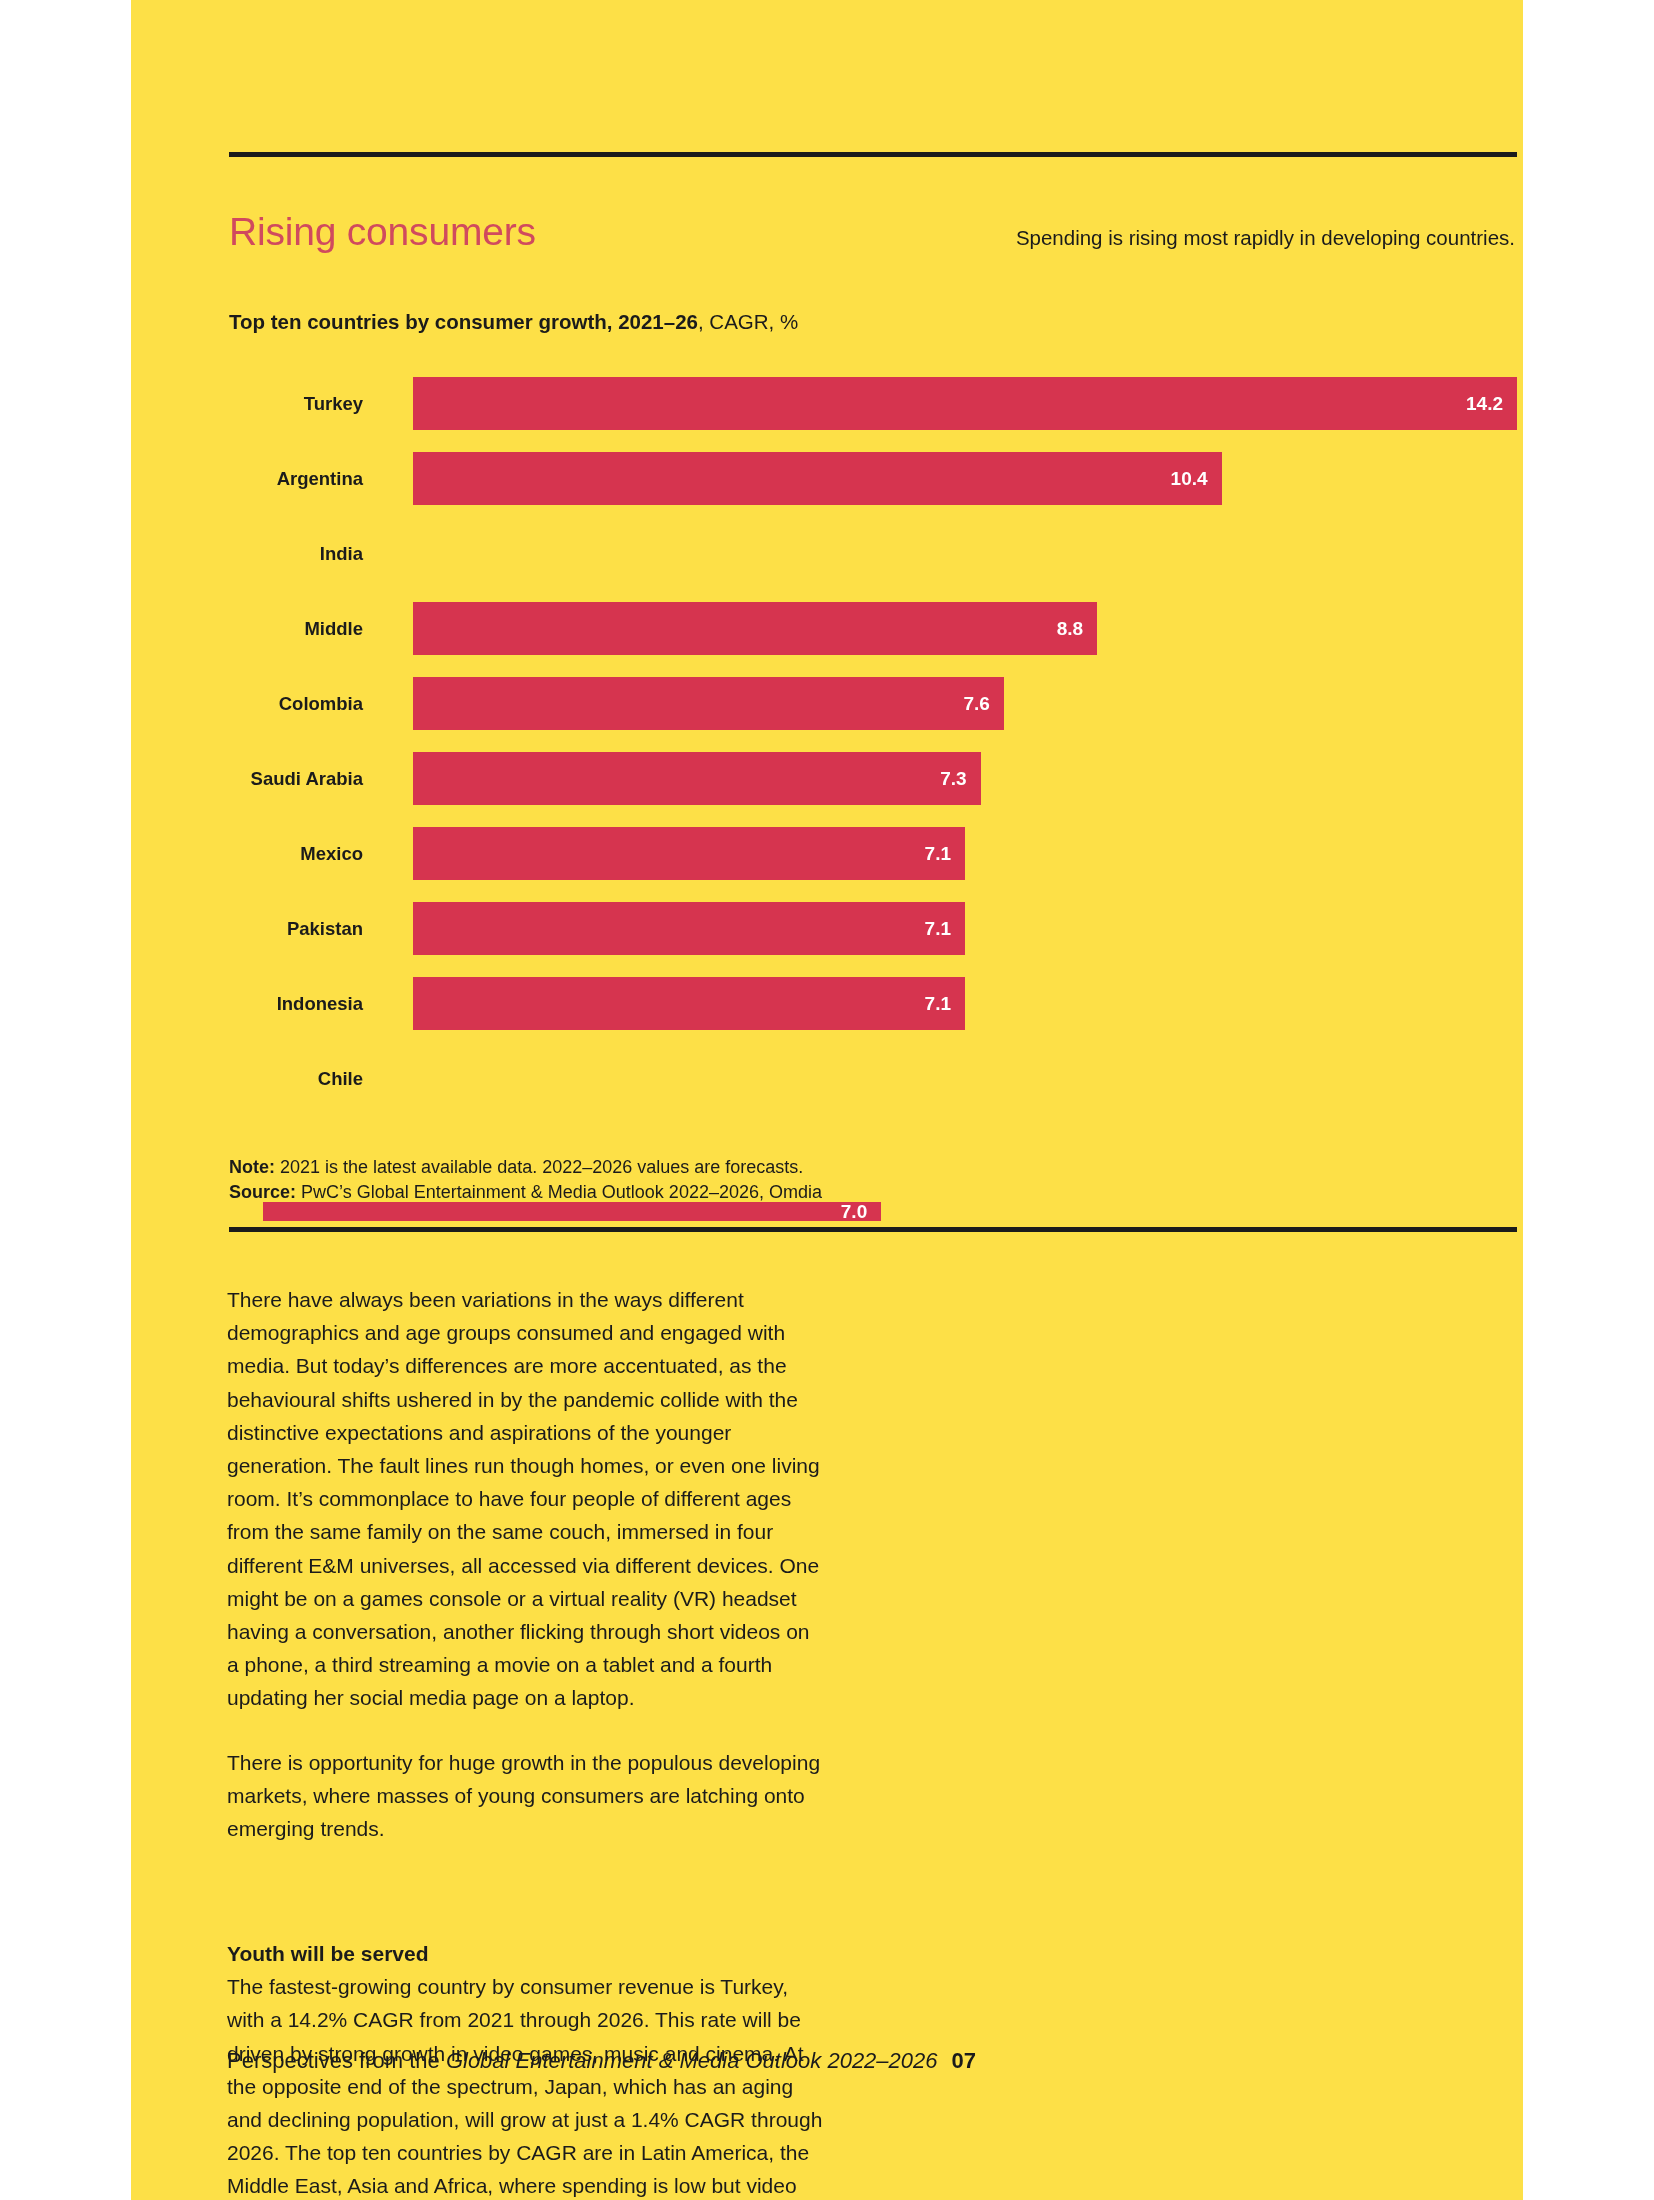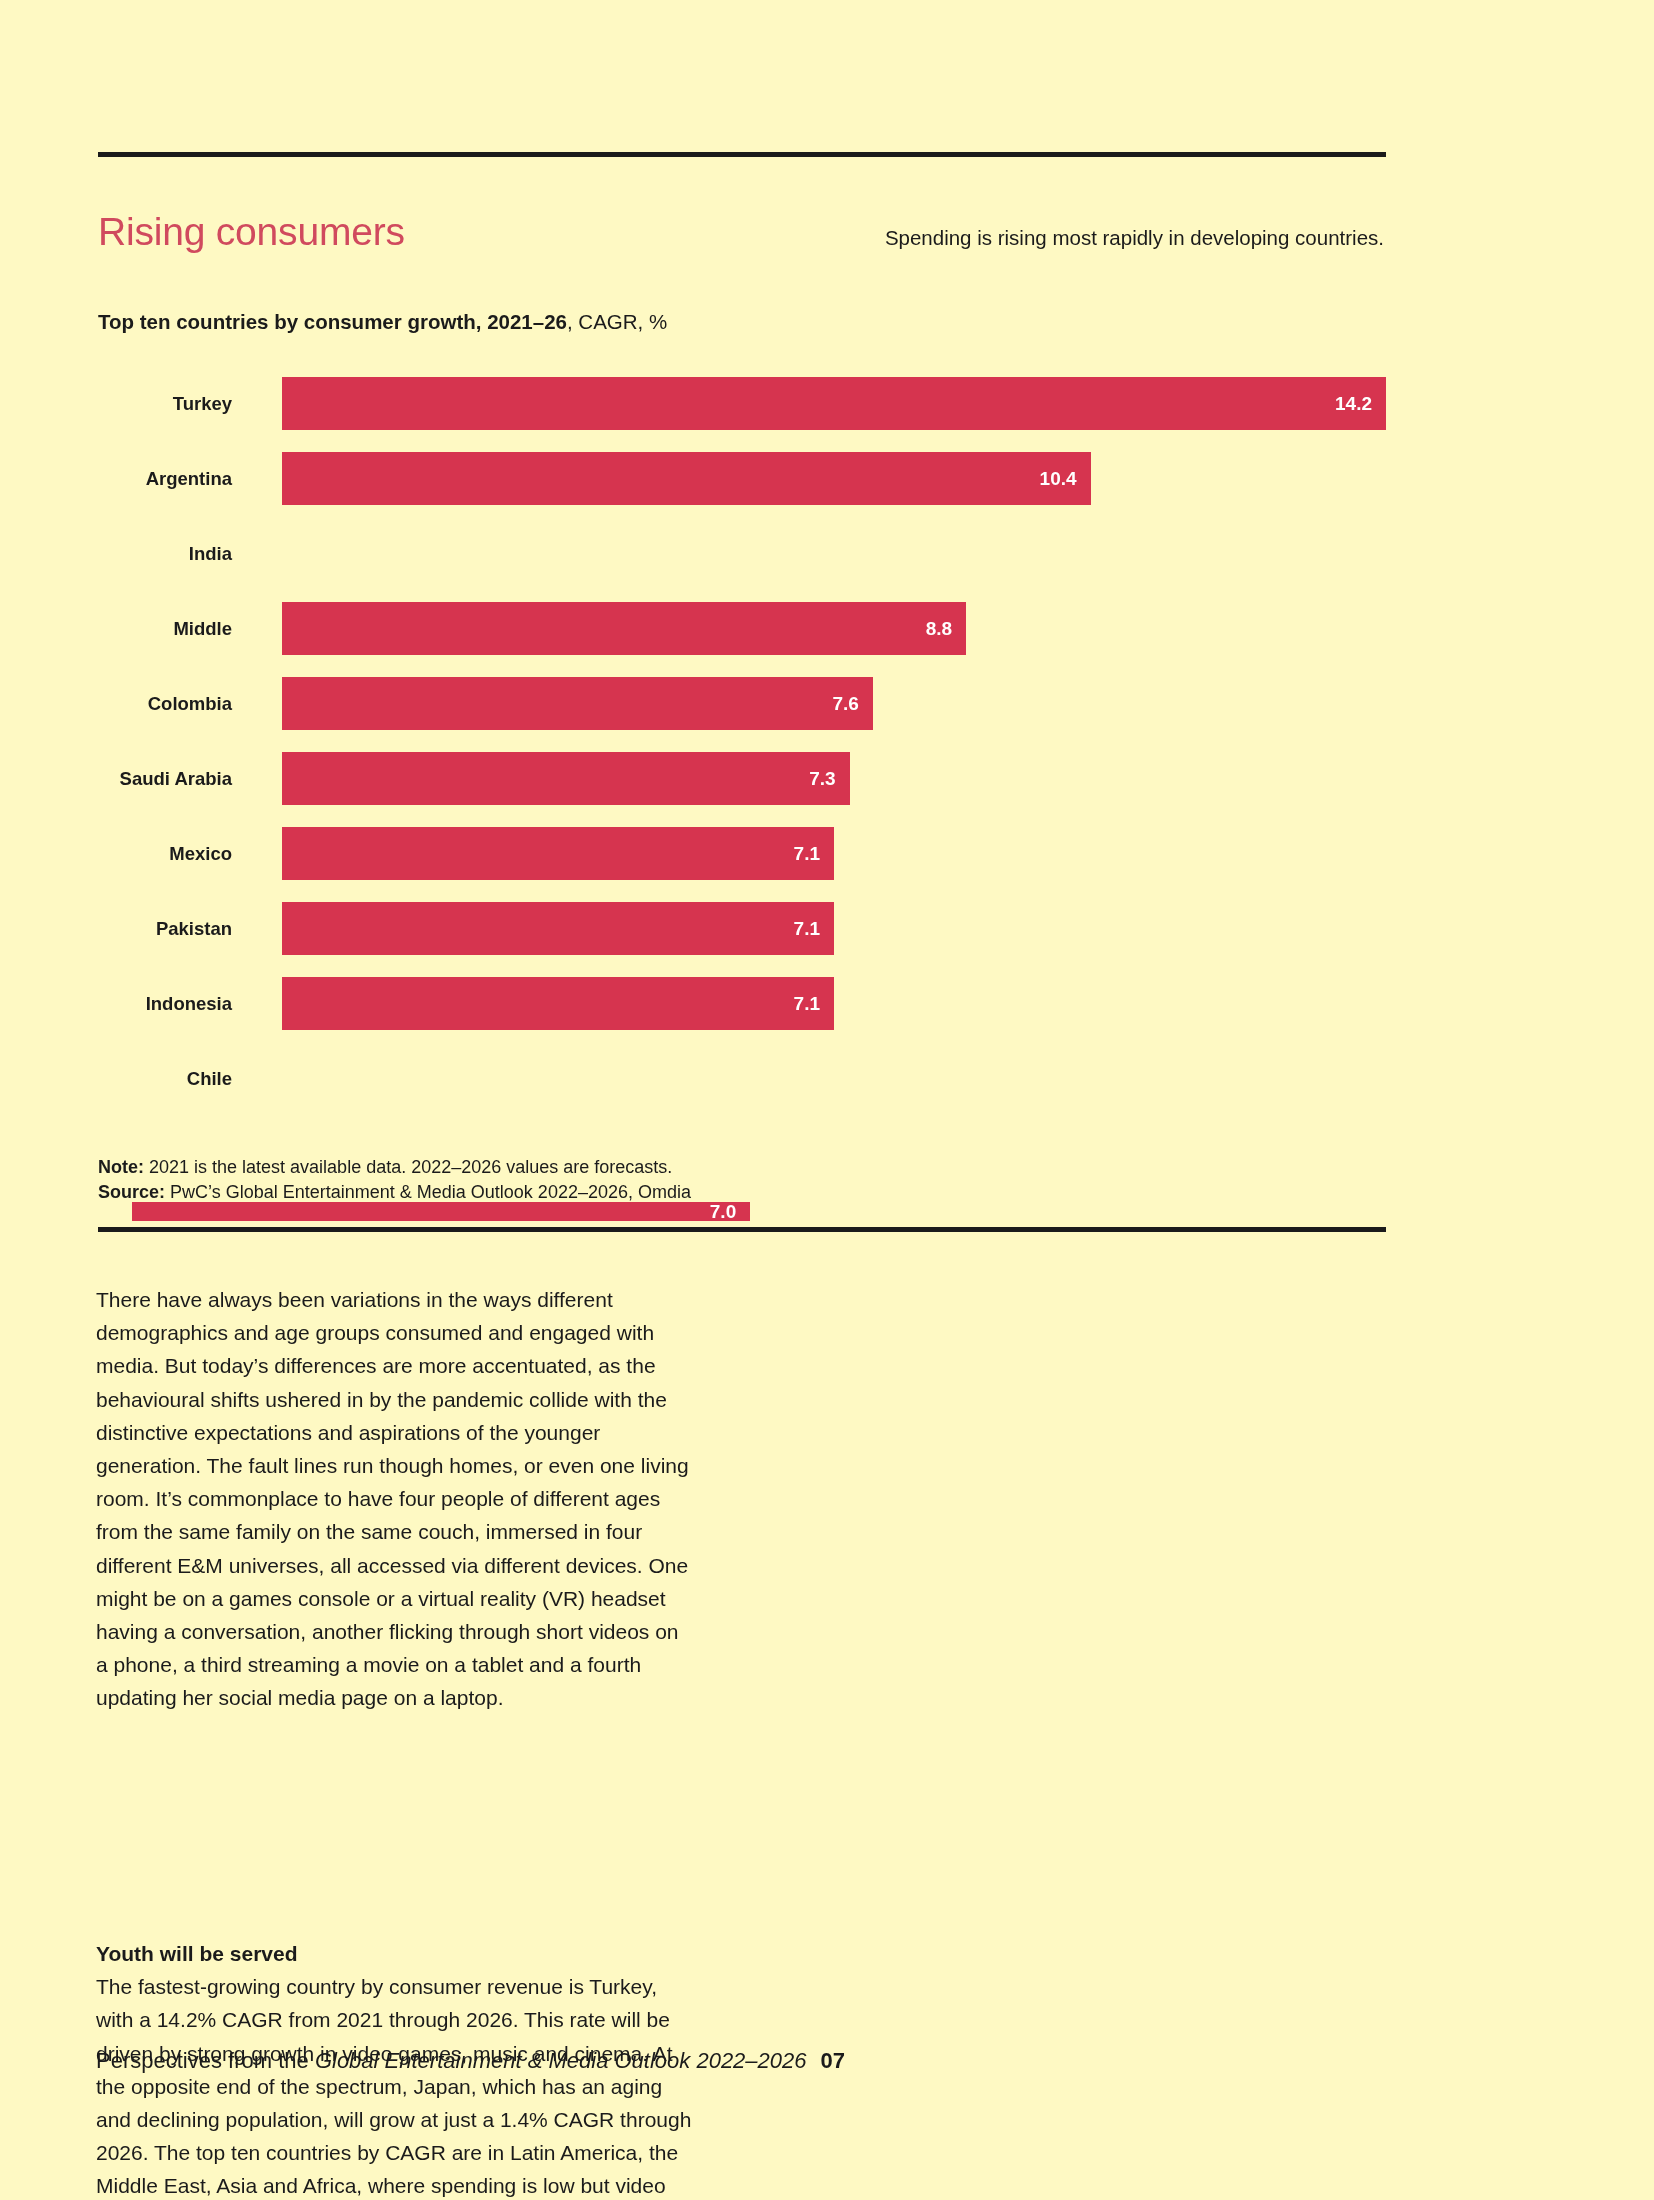--- a/index.html
+++ b/index.html
@@ -7,24 +7,24 @@
     padding: 0;
     background: #ffffff;
   }
   body {
     font-family: "Liberation Sans", sans-serif;
     color: #000000;
     -webkit-font-smoothing: antialiased;
   }
   .page {
     position: relative;
-    width: 1654px;
+    width: 1392px;
     height: 2200px;
     margin: 0 auto;
-    background: #fef9c3;
+    background: #fde047;
     overflow: hidden;
   }
 
   
   .chart-panel {
     position: absolute;
     left: 98px;
     top: 152px;
     width: 1288px;
   }
@@ -279,20 +279,21 @@
       <div><span class="strong">Source:</span><span> PwC’s Global Entertainment &amp; Media Outlook 2022–2026, Omdia</span></div>
     </div>
 
     <div class="rule-bottom"></div>
 
   </section>
 
   <section class="body-cols">
     <div class="col">
       <p>There have always been variations in the ways different demographics and age groups consumed and engaged with media. But today’s differences are more accentuated, as the behavioural shifts ushered in by the pandemic collide with the distinctive expectations and aspirations of the younger generation. The fault lines run though homes, or even one living room. It’s commonplace to have four people of different ages from the same family on the same couch, immersed in four different E&amp;M universes, all accessed via different devices. One might be on a games console or a virtual reality (VR) headset having a conversation, another flicking through short videos on a phone, a third streaming a movie on a tablet and a fourth updating her social media page on a laptop.</p>
+      <p>There is opportunity for huge growth in the populous developing markets, where masses of young consumers are latching onto emerging trends.</p>
     </div>
     <div class="col">
       <h3>Youth will be served</h3>
       <p>The fastest-growing country by consumer revenue is Turkey, with a 14.2% CAGR from 2021 through 2026. This rate will be driven by strong growth in video games, music and cinema. At the opposite end of the spectrum, Japan, which has an aging and declining population, will grow at just a 1.4% CAGR through 2026. The top ten countries by CAGR are in Latin America, the Middle East, Asia and Africa, where spending is low but video games and OTT video provide the majority of revenue increase.</p>
     </div>
   </section>
 
   <div class="footer">
     <span>Perspectives from the </span><span class="ital">Global Entertainment &amp; Media Outlook 2022–2026</span><span class="pagenum">07</span>
   </div>

